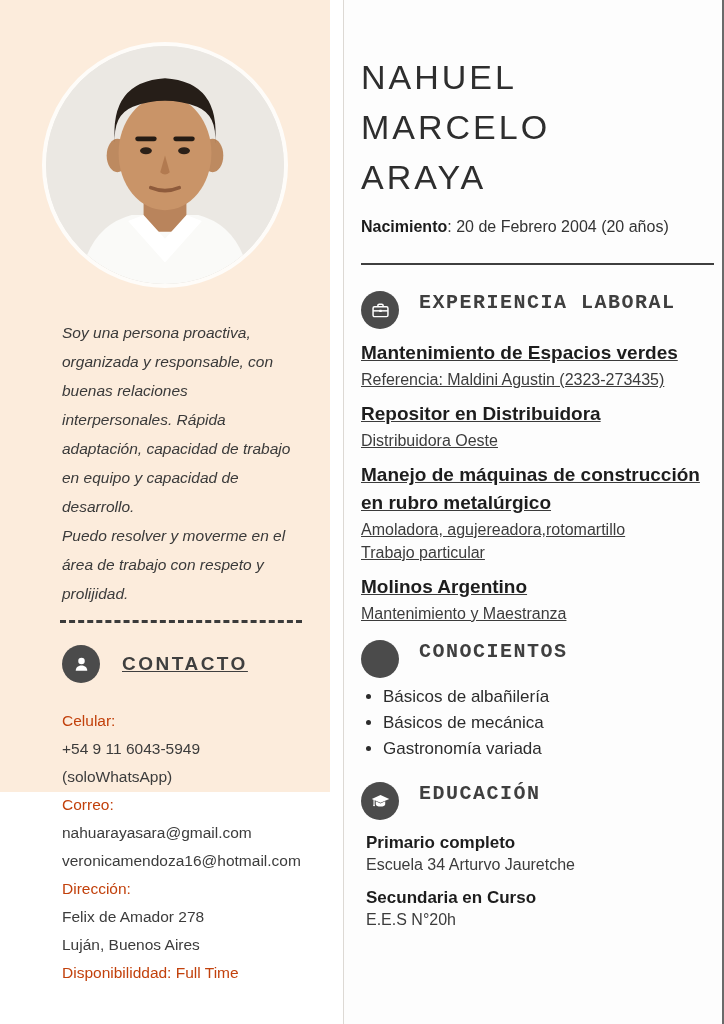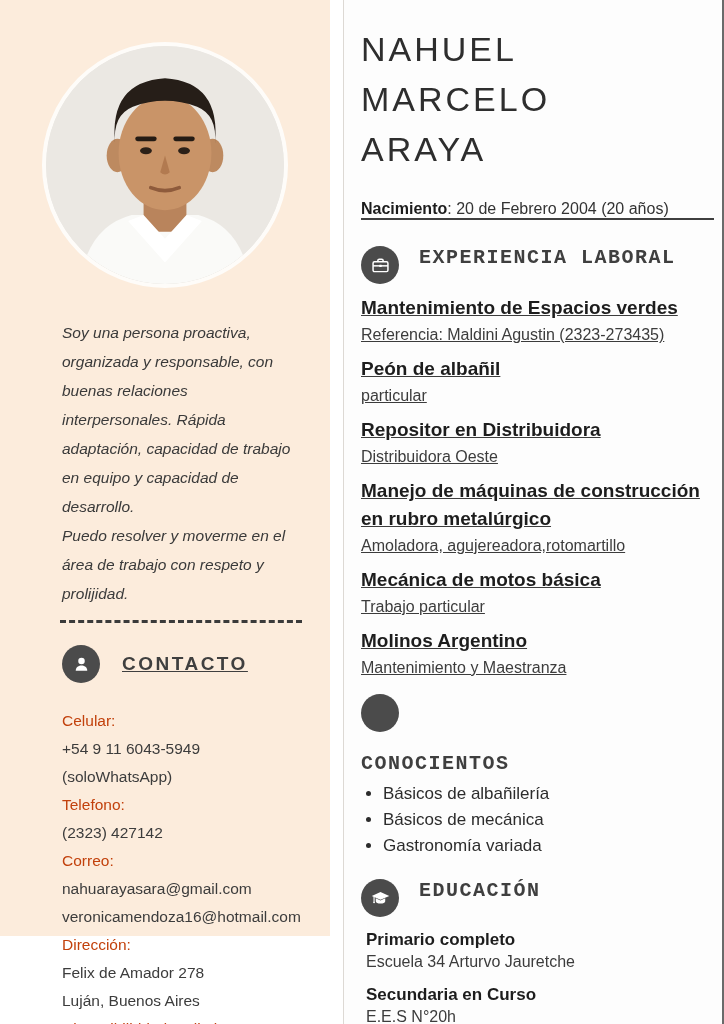--- a/index.html
+++ b/index.html
@@ -1,50 +1,50 @@
 <!DOCTYPE html>
 <html style="--sidebar-bg: #fcecdc; --icon-circle: #4b4b4b; --heading-text: #3f3f3f; --title-text: #1d1d1d; --body-text: #3c3c3c; --rule-dark: #3f3f3f;"><head>
 <meta charset="utf-8">
 <style>
   * { margin:0; padding:0; box-sizing:border-box; }
   html,body { width:724px; height:1024px; overflow:hidden; background:#ffffff;
               font-family:"Liberation Sans", sans-serif; color:var(--body-text,#3c3c3c); }
   .page { display:flex; width:724px; height:1024px; }
 
   
-  .sidebar { width:330px; height:936px; background:var(--sidebar-bg,#fcecdc); flex-shrink:0; }
+  .sidebar { width:330px; height:792px; background:var(--sidebar-bg,#fcecdc); flex-shrink:0; }
   .photo-wrap { width:246px; height:246px; margin:42px auto 0 auto; border-radius:50%;
                 overflow:hidden; background:#ebe8e3; border:4px solid #fefcf9; }
   .photo-wrap svg { display:block; width:100%; height:100%; }
   .about { margin:30px 28px 0 62px; font-style:italic; font-size:15.5px;
            line-height:29px; color:#3a3a3a; }
   .about p + p { margin-top:0; }
   .dash-sep { margin:12px 28px 0 60px; border-top:3px dashed #3a3a3a; }
   .contact-head { display:flex; align-items:center; gap:22px; margin:22px 0 0 62px; }
   .contact-title { font-size:19px; font-weight:700; letter-spacing:2.5px; color:var(--heading-text,#3f3f3f);text-decoration:underline; }
   .contact-list { margin:24px 18px 0 62px; font-size:15.5px; }
   .c-label-row { line-height:28px; color:var(--body-text,#3c3c3c); }
   .c-label { font-weight:400; color:#c2410c; }
   .c-inline { margin-left:5px; }
   .c-line { line-height:28px; }
 
   
   .main { flex:1; margin-left:13px; background:#fdfdfd;
           border-left:1px solid #ddd9d4; border-right:2px solid #6a6a6a;
           padding:0 8px 0 17px; }
-  .name { margin-top:24px; }
+  .name { margin-top:52px; }
   .name-line { font-size:34px; font-weight:400; letter-spacing:3px;
                line-height:50px; color:#2e2e2e; }
-  .birth { margin-top:26px; padding-bottom:0; border-bottom:2.5px solid var(--rule-dark,#3f3f3f);
+  .birth { margin-top:16px; padding-bottom:27px; border-bottom:2.5px solid var(--rule-dark,#3f3f3f);
            font-size:16px; color:#333; }
   .birth b { color:#1c1c1c; }
 
   .sec-head { display:flex; align-items:flex-start; gap:20px;font-family:Liberation Mono, monospace; }
   .sec-head.exp { margin-top:26px; }
-  .sec-head.know { margin-top:16px;flex-direction:column; }
+  .sec-head.know { margin-top:16px; }
   .sec-head.edu { margin-top:20px; }
   .sec-icon { width:38px; height:38px; border-radius:50%; background:var(--icon-circle,#4b4b4b);
               display:flex; align-items:center; justify-content:center; flex-shrink:0; }
   .sec-icon svg { width:21px; height:21px; }
   .sec-title { font-size:20px; font-weight:700; letter-spacing:1.5px; color:var(--heading-text,#3f3f3f); }
 
   .exp-list { margin-top:2px;text-decoration:underline; }
   .exp-title { font-size:19px; font-weight:700; color:var(--title-text,#1d1d1d);
                line-height:28px; margin-top:10px; }
   .exp-detail { font-size:16px; color:var(--body-text,#3c3c3c); line-height:20px; margin-top:3px; }
@@ -106,24 +106,20 @@
       </span>
       <span class="contact-title">CONTACTO</span>
     </div>
 
     <div class="contact-list">
       <div class="c-item">
           <div class="c-label-row"><b class="c-label">Celular:</b><span class="c-inline"></span></div>
           <div class="c-line">+54 9 11 6043-5949 (soloWhatsApp)</div>
         </div>
         <div class="c-item">
-          <div class="c-label-row"><b class="c-label">Telefono:</b><span class="c-inline"></span></div>
-          <div class="c-line">(2323) 427142</div>
-        </div>
-        <div class="c-item">
           <div class="c-label-row"><b class="c-label">Correo:</b><span class="c-inline"></span></div>
           <div class="c-line">nahuarayasara@gmail.com</div>
           <div class="c-line">veronicamendoza16@hotmail.com</div>
         </div>
         <div class="c-item">
           <div class="c-label-row"><b class="c-label">Dirección:</b><span class="c-inline"></span></div>
           <div class="c-line">Felix de Amador 278</div>
           <div class="c-line">Luján, Buenos Aires</div>
         </div>
         <div class="c-item">
@@ -153,33 +149,28 @@
         </svg>
       </span>
       <span class="sec-title">EXPERIENCIA LABORAL</span>
     </div>
     <div class="exp-list">
       <div class="exp-item">
           <div class="exp-title">Mantenimiento de Espacios verdes</div>
           <div class="exp-detail">Referencia: Maldini Agustin (2323-273435)</div>
         </div>
         <div class="exp-item">
-          <div class="exp-title">Peón de albañil</div>
-          <div class="exp-detail">particular</div>
-        </div>
-        <div class="exp-item">
           <div class="exp-title">Repositor en Distribuidora</div>
           <div class="exp-detail">Distribuidora Oeste</div>
         </div>
         <div class="exp-item">
           <div class="exp-title">Manejo de máquinas de construcción en rubro metalúrgico</div>
           <div class="exp-detail">Amoladora, agujereadora,rotomartillo</div>
         </div>
         <div class="exp-item">
-          <div class="exp-title">Mecánica de motos básica</div>
           <div class="exp-detail">Trabajo particular</div>
         </div>
         <div class="exp-item">
           <div class="exp-title">Molinos Argentino</div>
           <div class="exp-detail">Mantenimiento y Maestranza</div>
         </div>
     </div>
 
     <div class="sec-head know">
       <span class="sec-icon"></span>

